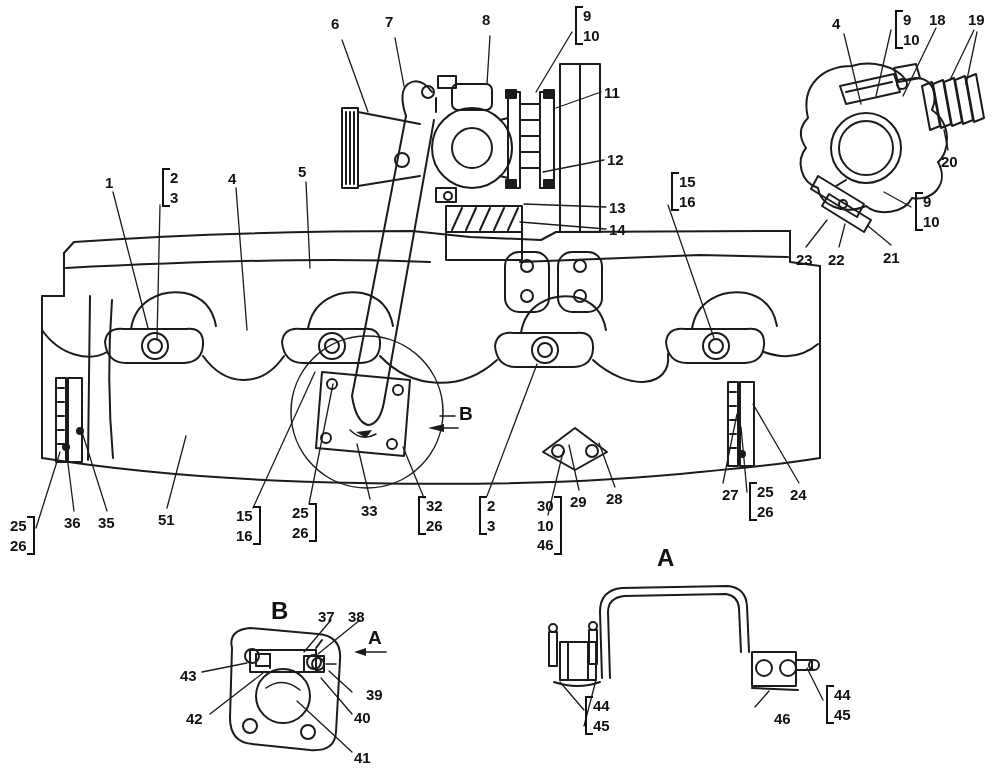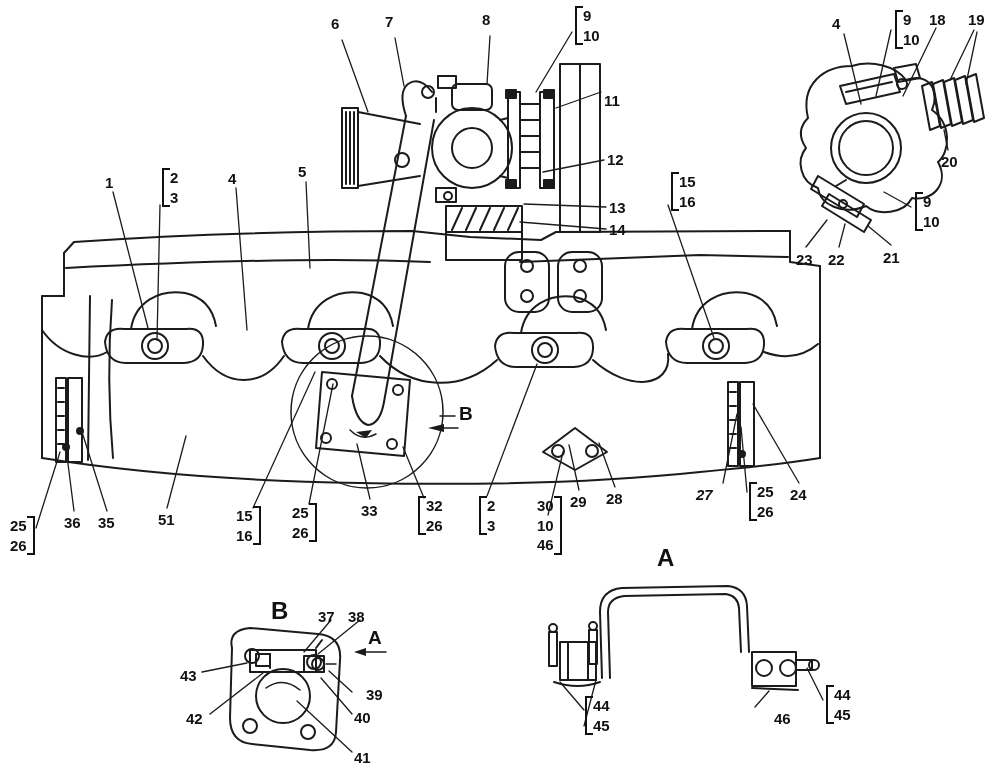--- a/index.html
+++ b/index.html
@@ -268,21 +268,21 @@
         <div class="lines">
           <div>8</div>
         </div>
       </div>
       <div class="callout bracket-left" style="left: 575px; top: 6px;">
         <div class="lines">
           <div>9</div>
           <div>10</div>
         </div>
       </div>
-      <div class="callout" style="left: 604px; top: 83px; margin-top: 8px;">
+      <div class="callout" style="left: 604px; top: 83px;">
         <div class="lines">
           <div>11</div>
         </div>
       </div>
       <div class="callout" style="left: 607px; top: 150px;">
         <div class="lines">
           <div>12</div>
         </div>
       </div>
       <div class="callout" style="left: 609px; top: 198px;">
@@ -429,21 +429,21 @@
       <div class="callout" style="left: 570px; top: 492px;">
         <div class="lines">
           <div>29</div>
         </div>
       </div>
       <div class="callout" style="left: 606px; top: 489px;">
         <div class="lines">
           <div>28</div>
         </div>
       </div>
-      <div class="callout" style="left: 696px; top: 485px; font-style: italic;">
+      <div class="callout" style="left: 722px; top: 485px;">
         <div class="lines">
           <div>27</div>
         </div>
       </div>
       <div class="callout bracket-left" style="left: 749px; top: 482px;">
         <div class="lines">
           <div>25</div>
           <div>26</div>
         </div>
       </div>

